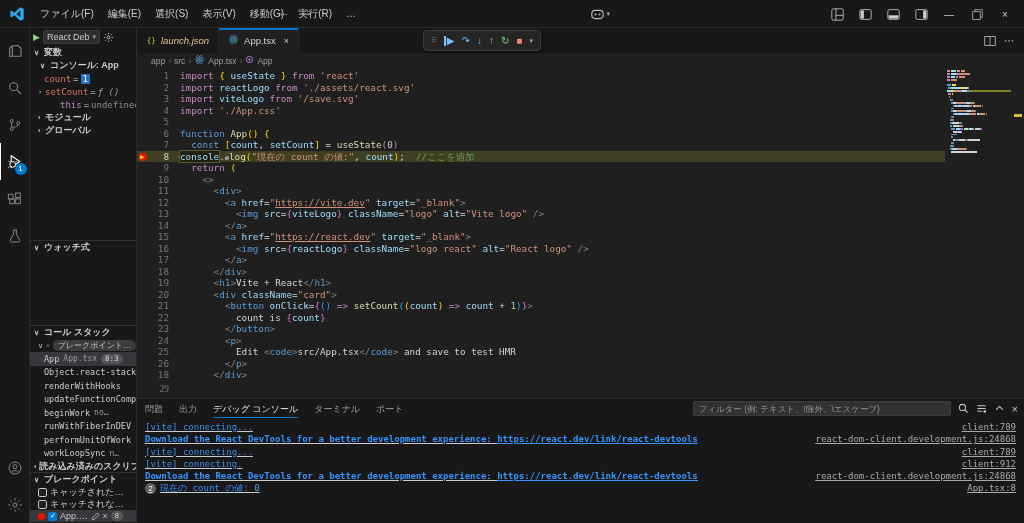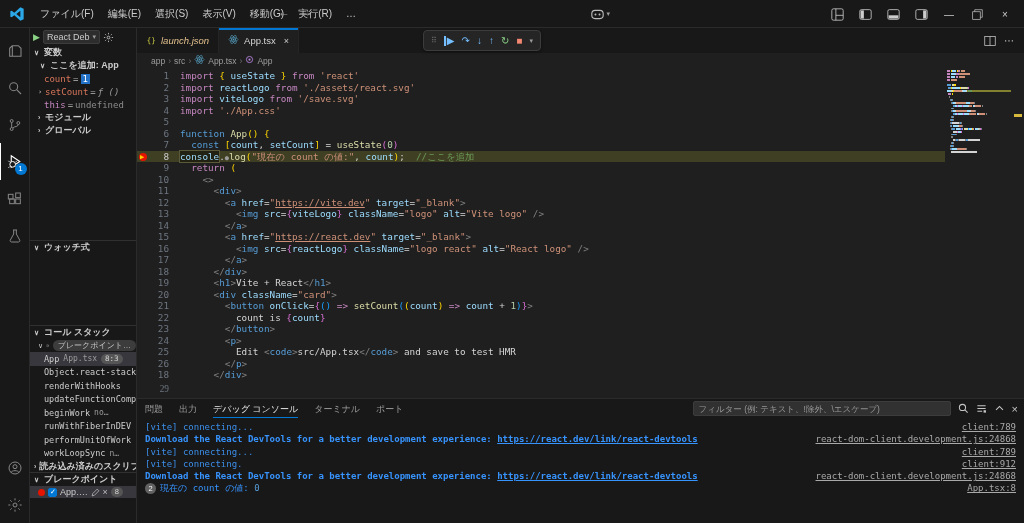--- a/index.html
+++ b/index.html
@@ -35,21 +35,21 @@
   .run-select { background:#2d2d2d; border:1px solid #3c3c3c; border-radius:2px; height:14px; line-height:12px; padding:0 3px; color:#cccccc; display:flex; align-items:center; gap:3px; max-width:66px; white-space:nowrap; }
   .section { overflow:hidden; position:relative; }
   .section.bordered { border-top:1px solid #303030; }
   .sec-header { height:13px; display:flex; align-items:center; gap:3px; font-weight:bold; color:#cccccc; padding-left:4px; white-space:nowrap; }
   .caret { color:#cccccc; font-size:7px; width:7px; display:inline-block; }
   .mono { font-family:"DejaVu Sans Mono", monospace; }
   .tree-row { height:13px; display:flex; align-items:center; white-space:nowrap; padding-left:14px; overflow:hidden; }
   .var-name-o { color:#d7755b; } .var-eq { color:#bbbbbb; padding:0 2px; }
   .var-val-changed { background:#2472c8; color:#ffffff; padding:0 2px; }
   .var-func { color:#9a9a9a; font-style:italic; }
-  .var-this { color:#c586c0; } .var-undef { color:#8a8a8a; }
+  .var-this { color:#c586c0;margin-left:16px; } .var-undef { color:#8a8a8a; }
   .group-row { font-weight:bold; color:#cccccc; padding-left:8px; }
   .cs-thread { height:13px; display:flex; align-items:center; gap:3px; padding-left:8px; white-space:nowrap; overflow:hidden; }
   .pill { background:#3c3c3c; border-radius:7px; padding:0 5px; height:11px; line-height:11px; font-size:8px; color:#c5c5c5; white-space:nowrap; }
   .frame-row { height:13.5px; display:flex; align-items:center; gap:4px; padding-left:14px; white-space:nowrap; overflow:hidden; font-family:"DejaVu Sans Mono", monospace; font-size:8.5px; }
   .frame-row.selected { background:#37373d; }
   .frame-name { color:#cccccc; } .frame-file { color:#9d9d9d; font-size:8px; }
   .badge { background:#555555; color:#d5d5d5; border-radius:6px; font-size:7.5px; padding:0 4px; height:10px; line-height:10px; }
   .bp-row { height:12px; display:flex; align-items:center; gap:3px; padding-left:8px; white-space:nowrap; overflow:hidden; }
   .cb { width:9px; height:9px; border:1px solid #c8c8c8; border-radius:2px; background:#1f1f1f; flex:0 0 auto; }
   .cb.checked { background:#0078d4; border-color:#0078d4; position:relative; }
@@ -101,21 +101,21 @@
   
   .panel { height:125px; background:#181818; border-top:1px solid #2b2b2b; display:flex; flex-direction:column; }
   .panel-header { height:20px; display:flex; align-items:center; padding:0 8px; position:relative; }
   .ptab { font-size:9px; color:#9d9d9d; margin-right:16px; height:20px; line-height:20px; position:relative; white-space:nowrap; }
   .ptab.active { color:#e7e7e7; }
   .ptab.active::after { content:""; position:absolute; left:0; right:0; bottom:1px; height:1px; background:#0078d4; }
   .panel-right { position:absolute; right:6px; top:2px; display:flex; align-items:center; gap:7px; }
   .filter-input { width:258px; height:15px; background:#313131; border:1px solid #3c3c3c; border-radius:2px; color:#cccccc; font-size:8.5px; padding:0 5px; outline:none; font-family:"Liberation Sans", sans-serif; }
   .filter-input::placeholder { color:#989898; }
   .ph-icon { color:#c5c5c5; display:flex; align-items:center; }
-  .console-body { flex:1; padding:2px 8px 16px 8px; font-family:"DejaVu Sans Mono", monospace; font-size:9px; overflow:hidden; }
+  .console-body { flex:1; padding:2px 8px 16px 8px; font-family:"DejaVu Sans Mono", monospace; font-size:9px; overflow:hidden;text-decoration:underline; }
   .console-row { height:12.3px; line-height:12.3px; display:flex; align-items:center; white-space:nowrap; }
   .cr-main { overflow:hidden; text-overflow:ellipsis; }
   .cr-vite { color:#3b8eea; }
   .cr-info { color:#3794ff; font-weight:bold; }
   .cr-info .cr-link { text-decoration:underline; }
   .cr-log { color:#3794ff; }
   .cr-val { color:#569cd6; }
   .cr-badge { width:11px; height:11px; border-radius:50%; background:#616161; color:#ffffff; font-size:7.5px; line-height:11px; text-align:center; margin-right:4px; flex:0 0 auto; font-family:"Liberation Sans",sans-serif; }
   .cr-src { margin-left:auto; color:#a9a9a9; text-decoration:underline; padding-left:10px; flex:0 0 auto; }
 </style>
@@ -256,21 +256,21 @@
         </svg>
     </div>
 
     <div class="section" style="height:194px;">
       <div class="sec-header">
           <span class="caret">∨</span>
           <span>変数</span>
         </div>
       <div class="sec-header" style="padding-left:10px;">
           <span class="caret">∨</span>
-          <span>ここを追加: App</span>
+          <span>コンソール: App</span>
         </div>
       <div id="var-rows">
           <div class="tree-row mono">
             <span class="var-name-o">count</span>
             <span class="var-eq">=</span>
             <span class="var-val-changed">1</span>
           </div>
           <div class="tree-row mono" style="padding-left: 8px;">
             <span class="caret">›</span>
             <span class="var-name-o">setCount</span>
@@ -348,20 +348,30 @@
       <div class="sec-header">
           <span class="caret">›</span>
           <span>読み込み済みのスクリプト</span>
         </div>
     </div>
 
     <div class="section bordered" style="flex:1;">
       <div class="sec-header">
           <span class="caret">∨</span>
           <span>ブレークポイント</span>
+        </div>
+      <div id="exception-rows">
+          <div class="bp-row">
+            <span class="cb"></span>
+            <span>キャッチされた…</span>
+          </div>
+          <div class="bp-row">
+            <span class="cb"></span>
+            <span>キャッチされな…</span>
+          </div>
         </div>
       <div class="bp-row bp-active-row">
         <span class="bp-dot"></span>
         <span class="cb checked"></span>
         <span>App….</span>
         <svg class="sm-icon" width="9" height="9" viewBox="0 0 16 16">
             <path d="M2 14l1-4 8-8 3 3-8 8z" fill="none" stroke="#bdbdbd" stroke-width="1.4"></path>
           </svg>
         <span class="sm-icon" style="font-size:9px;">×</span>
         <span class="badge">8</span>

